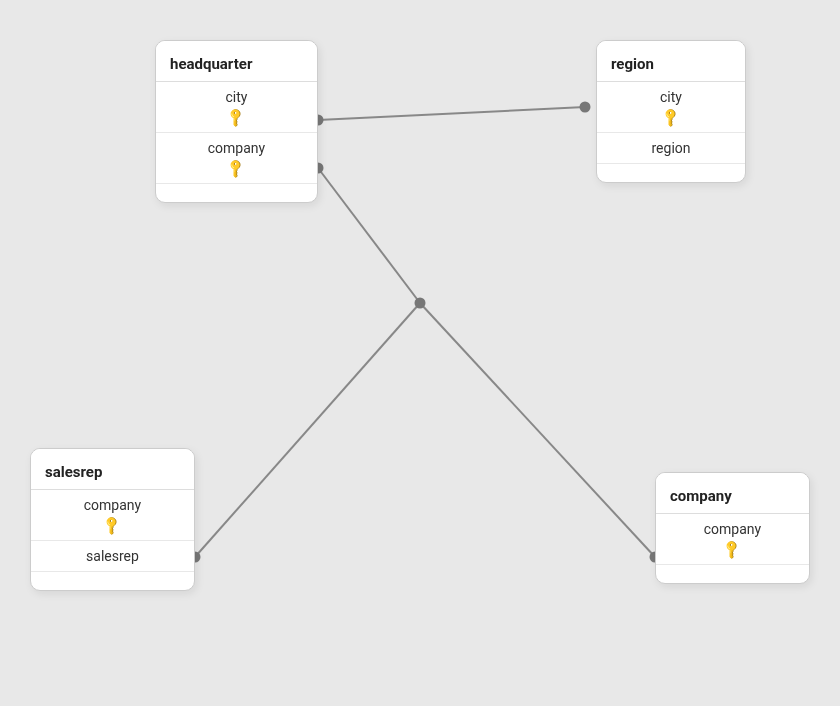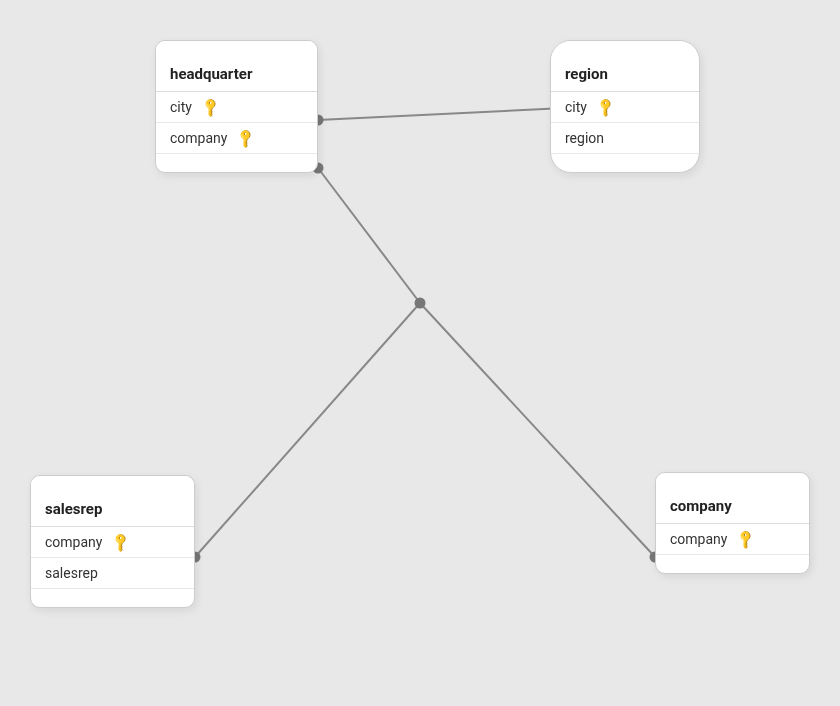--- a/index.html
+++ b/index.html
@@ -26,35 +26,36 @@
     .db-table {
       position: absolute;
       background: #fff;
       border: 1.5px solid #ccc;
       border-radius: 10px;
       box-shadow: 2px 3px 8px rgba(0,0,0,0.08);
       min-width: 150px;
       overflow: hidden;
     }
     .db-table-header {
-      padding: 24px 14px 8px 14px;
+      padding: 14px 14px 8px 14px;
       font-weight: 700;
       font-size: 15px;
       color: #222;
       background: #fff;
       border-bottom: 1.5px solid #ddd;
     }
     .db-table-row {
       padding: 7px 14px;
       font-size: 14px;
       color: #333;
       border-bottom: 1px solid #e8e8e8;
       display: flex;
       align-items: center;
-      gap: 11px;
+      gap: 5px;
+      flex-direction: column;
     }
     .db-table-row:last-child {
       border-bottom: none;
     }
     .key-icon {
       font-size: 13px;
       color: #999;
       transform: rotate(-45deg);
       display: inline-block;
     }
@@ -95,33 +96,33 @@
       <span>city</span>
       <span class="key-icon">🔑</span>
     </div>
     <div class="db-table-row">
       <span>company</span>
       <span class="key-icon">🔑</span>
     </div>
     <div class="db-table-row" style="height:18px;"></div>
   </div>
 
-  <div class="db-table" style="left:550px; top:40px; width:145px;border-radius:21px;">
+  <div class="db-table" style="left:596px; top:40px; width:145px;">
     <div class="db-table-header">region</div>
     <div class="db-table-row">
       <span>city</span>
       <span class="key-icon">🔑</span>
     </div>
     <div class="db-table-row">
       <span>region</span>
     </div>
     <div class="db-table-row" style="height:18px;"></div>
   </div>
 
-  <div class="db-table" style="left:30px; top:475px; width:165px;">
+  <div class="db-table" style="left:30px; top:448px; width:165px;">
     <div class="db-table-header">salesrep</div>
     <div class="db-table-row">
       <span>company</span>
       <span class="key-icon">🔑</span>
     </div>
     <div class="db-table-row">
       <span>salesrep</span>
     </div>
     <div class="db-table-row" style="height:18px;"></div>
   </div>

